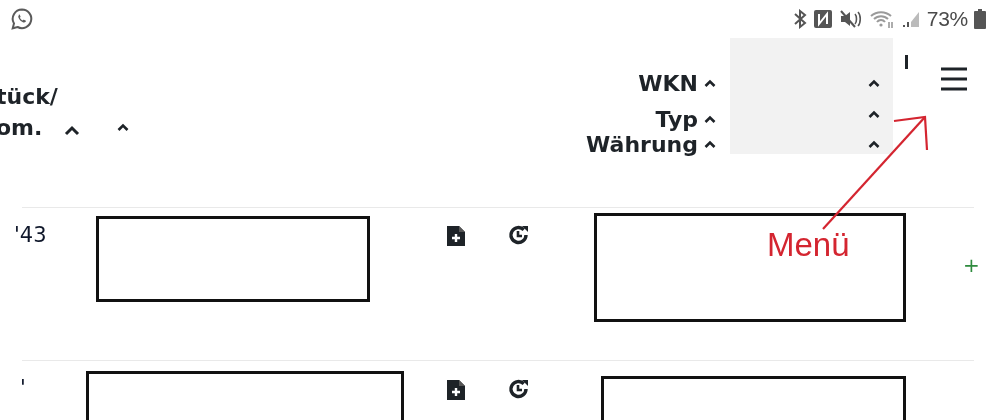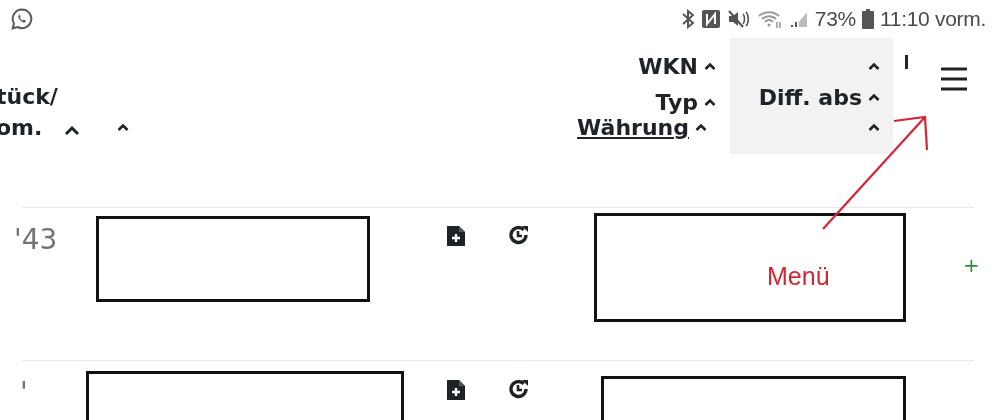--- a/index.html
+++ b/index.html
@@ -8,27 +8,27 @@
     background: #ffffff; font-family: "DejaVu Sans", sans-serif; color: #1e2328;
   }
   .abs { position: absolute; }
   
   .status-bar { position: absolute; left: 0; top: 0; width: 998px; height: 38px; }
   .status-right { position: absolute; right: 12px; top: 6px; height: 26px; display: flex; align-items: center; gap: 6px; color: #555; }
   .status-text { font-family: "Liberation Sans", sans-serif; font-size: 21px; color: #4a4a4a; letter-spacing: -0.3px; }
   .sb-icon { display: inline-flex; align-items: center; justify-content: center; }
   
   .hdr { position: absolute; font-weight: bold; font-size: 22px; color: #1e2328; white-space: nowrap; line-height: 30px; }
-  .hdr-right { text-align: right; }
+  .hdr-right { text-align: right; margin-top: 17px; }
   .caret { display: inline-block; width: 12px; height: 12px; margin-left: 6px; vertical-align: middle; position: relative; top: -2px; }
   .highlight-col { position: absolute; left: 730px; top: 38px; width: 163px; height: 116px; background: #f2f2f2; }
   .divider { position: absolute; height: 1px; background: #e9e9e9; }
   .redact-box { position: absolute; border: 3px solid #111; background: #fff; box-sizing: border-box; }
-  .cell-text { position: absolute; font-size: 28px; color: #737373; font-family: "DejaVu Sans", sans-serif; }
-  .annot { position: absolute; color: #d42530; font-family: "Liberation Sans", sans-serif; font-size: 25px; margin-top: 36px; }
+  .cell-text { position: absolute; font-size: 21px; color: #0f172a; font-family: "DejaVu Sans", sans-serif; }
+  .annot { position: absolute; color: #d42530; font-family: "Liberation Sans", sans-serif; font-size: 33px; }
 </style>
 </head>
 <body>
 
 <div class="status-bar">
   <span class="abs sb-icon" style="left:10px;top:7px;">
     <svg width="24" height="24" viewBox="0 0 24 24">
         <path d="M12 2.5a9.3 9.3 0 0 0-8 14l-1.3 4.8 4.9-1.3A9.3 9.3 0 1 0 12 2.5z" fill="none" stroke="#5a5a5a" stroke-width="2"></path>
         <path d="M8.6 7.6c.4-.3.9-.3 1.1.1l.8 1.7c.1.3 0 .6-.2.8l-.5.5c.6 1.2 1.6 2.2 2.8 2.8l.5-.5c.2-.2.5-.3.8-.2l1.7.8c.4.2.4.7.1 1.1-.6.7-1.5 1-2.4.7-2.3-.8-4.1-2.6-4.9-4.9-.3-.9 0-1.8.7-2.4z" fill="#5a5a5a"></path>
       </svg>
@@ -65,21 +65,20 @@
           <path d="M10 18h8V3l-8 10z" fill="#bbb"></path>
         </svg>
     </span>
     <span class="status-text">73%</span>
     <span class="sb-icon">
       <svg width="12" height="20" viewBox="0 0 12 20">
           <rect x="4" y="0" width="4" height="2" fill="#555"></rect>
           <rect x="0" y="2" width="12" height="18" rx="1" fill="#555"></rect>
         </svg>
     </span>
-    <span class="status-text">11:10 vorm.</span>
   </div>
 </div>
 
 <div class="highlight-col"></div>
 
 <div class="hdr" style="left:-4px;top:82px;">tück/</div>
 <div class="hdr" style="left:-4px;top:113px;">om.</div>
 <span class="abs" style="left:64px;top:121px;">
   <svg width="16" height="12" viewBox="0 0 16 12">
       <path d="M2 10l6-6 6 6" fill="none" stroke="#1e2328" stroke-width="3"></path>
@@ -95,33 +94,33 @@
 <div class="hdr hdr-right" style="right:282px;top:52px;">
   <span>WKN</span><svg class="caret" viewBox="0 0 12 12">
       <path d="M1.5 9l4.5-4.5L10.5 9" fill="none" stroke="#1e2328" stroke-width="2.6"></path>
     </svg>
 </div>
 <div class="hdr hdr-right" style="right:282px;top:88px;">
   <span>Typ</span><svg class="caret" viewBox="0 0 12 12">
       <path d="M1.5 9l4.5-4.5L10.5 9" fill="none" stroke="#1e2328" stroke-width="2.6"></path>
     </svg>
 </div>
-<div class="hdr hdr-right" style="right:291px;top:113px;text-decoration:underline;">
+<div class="hdr hdr-right" style="right:282px;top:113px;">
   <span>Währung</span><svg class="caret" viewBox="0 0 12 12">
       <path d="M1.5 9l4.5-4.5L10.5 9" fill="none" stroke="#1e2328" stroke-width="2.6"></path>
     </svg>
 </div>
 
 <div class="hdr hdr-right" style="right:118px;top:52px;">
   <svg class="caret" viewBox="0 0 12 12">
       <path d="M1.5 9l4.5-4.5L10.5 9" fill="none" stroke="#1e2328" stroke-width="2.6"></path>
     </svg>
 </div>
 <div class="hdr hdr-right" style="right:118px;top:83px;">
-  <span>Diff. abs</span><svg class="caret" viewBox="0 0 12 12">
+  <svg class="caret" viewBox="0 0 12 12">
       <path d="M1.5 9l4.5-4.5L10.5 9" fill="none" stroke="#1e2328" stroke-width="2.6"></path>
     </svg>
 </div>
 <div class="hdr hdr-right" style="right:118px;top:113px;">
   <svg class="caret" viewBox="0 0 12 12">
       <path d="M1.5 9l4.5-4.5L10.5 9" fill="none" stroke="#1e2328" stroke-width="2.6"></path>
     </svg>
 </div>
 
 <div class="abs" style="left:905px;top:55px;width:3px;height:14px;background:#1e2328;"></div>

